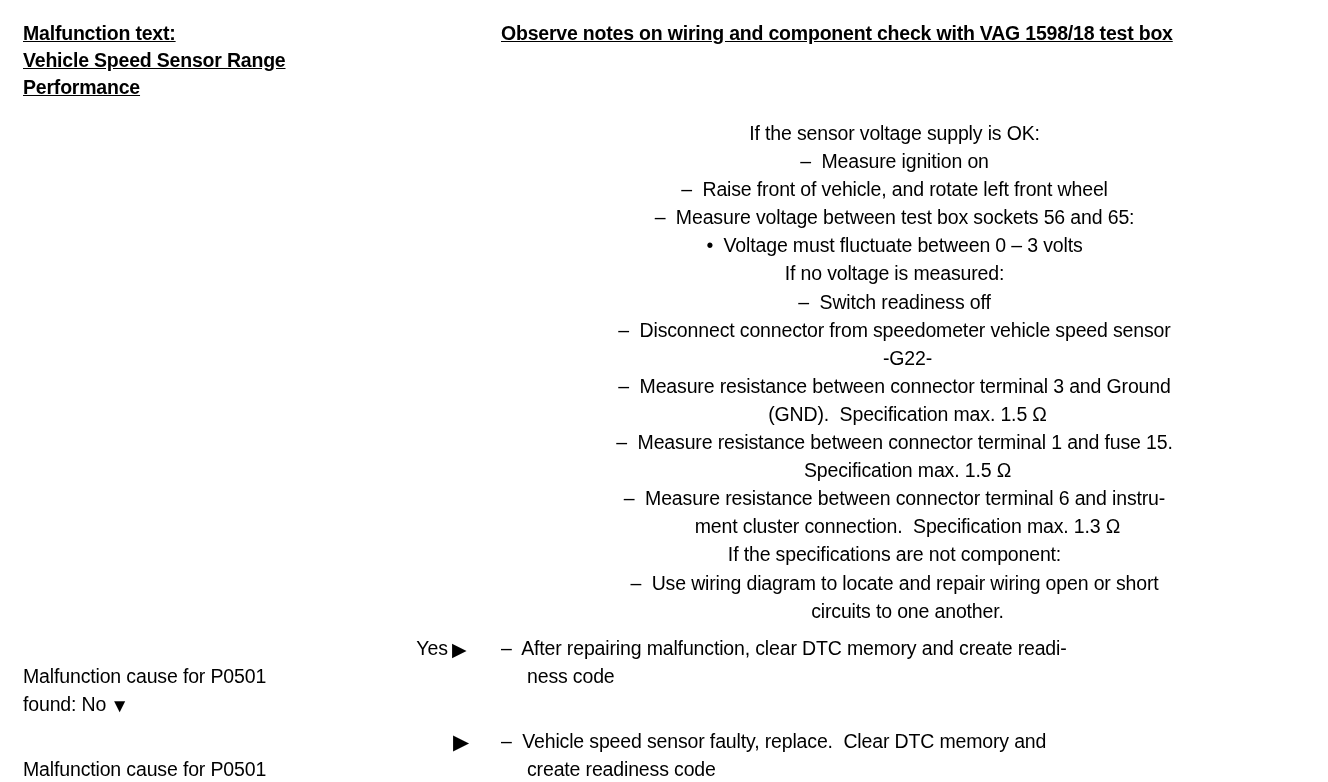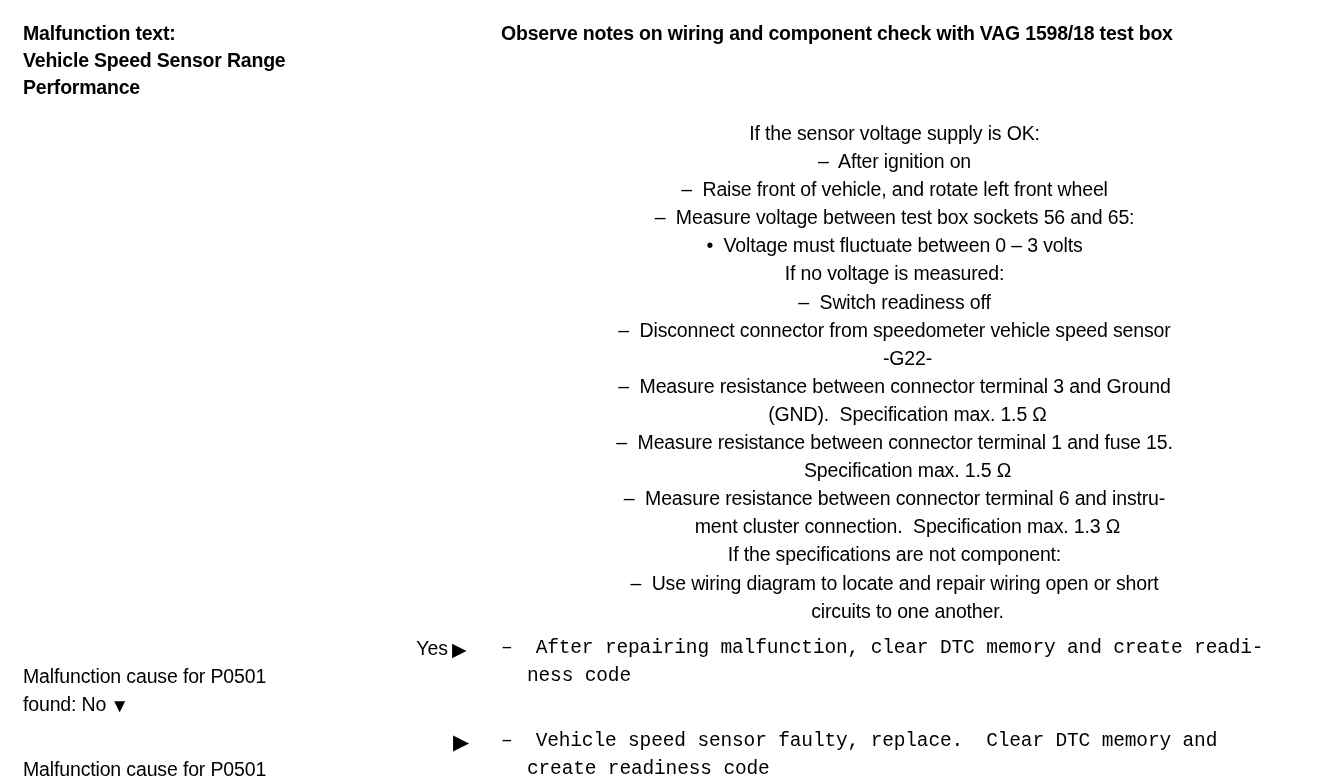--- a/index.html
+++ b/index.html
@@ -46,21 +46,21 @@
   }
 
   
   col.c-left   { width: 379px; }
   col.c-mid    { width: 99px;  }
   col.c-right  { width: 807px; }
 
   
   .bl { border-left: 2px solid #000; }
   .br { border-right: 2px solid #000; }
-  .bt { border-top: 2px solid #000; }
+  .bt { border-top: 2px solid #000; text-decoration: underline; }
   .bb { border-bottom: 2px solid #000; }
 
   
   .row-header td {
     height: 100px;
   }
   .hdr-text {
     font-weight: bold;
     font-size: 19.5px;
     line-height: 27px;
@@ -142,21 +142,20 @@
     padding: 9px 10px 0 10px;
     font-size: 19.5px;
     line-height: 28.1px;
     letter-spacing: -0.15px;
   }
   .action-text .hang {
     display: block;
     padding-left: 26px;
     text-indent: -26px;
     white-space: pre-wrap;
-    font-family: Liberation Mono, monospace;
   }
 </style>
 </head>
 <body>
 
 <div class="page">
 
   <table class="dtc-table">
     <colgroup>
       <col class="c-left">
@@ -174,21 +173,21 @@
         <td class="cell bl br bt bb">
           <div class="hdr-text">Observe notes on wiring and component check with VAG 1598/18 test box</div>
         </td>
       </tr>
 
       <tr class="row-body">
         <td class="cell bl bb" colspan="2"></td>
         <td class="cell bl br bb">
           <div class="proc">
             <span class="line">If the sensor voltage supply is OK:</span>
-            <span class="hang">–  After ignition on</span>
+            <span class="hang">–  Measure ignition on</span>
             <span class="hang">–  Raise front of vehicle, and rotate left front wheel</span>
             <span class="hang">–  Measure voltage between test box sockets 56 and 65:</span>
             <span class="hang">•  Voltage must fluctuate between 0 – 3 volts</span>
             <span class="line">If no voltage is measured:</span>
             <span class="hang">–  Switch readiness off</span>
             <span class="hang">–  Disconnect connector from speedometer vehicle speed sensor</span>
             <span class="cont">-G22-</span>
             <span class="hang">–  Measure resistance between connector terminal 3 and Ground</span>
             <span class="cont">(GND).  Specification max. 1.5 Ω</span>
             <span class="hang">–  Measure resistance between connector terminal 1 and fuse 15.</span>

